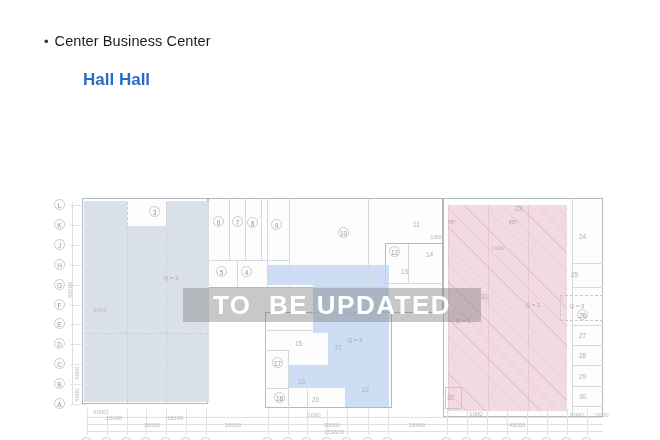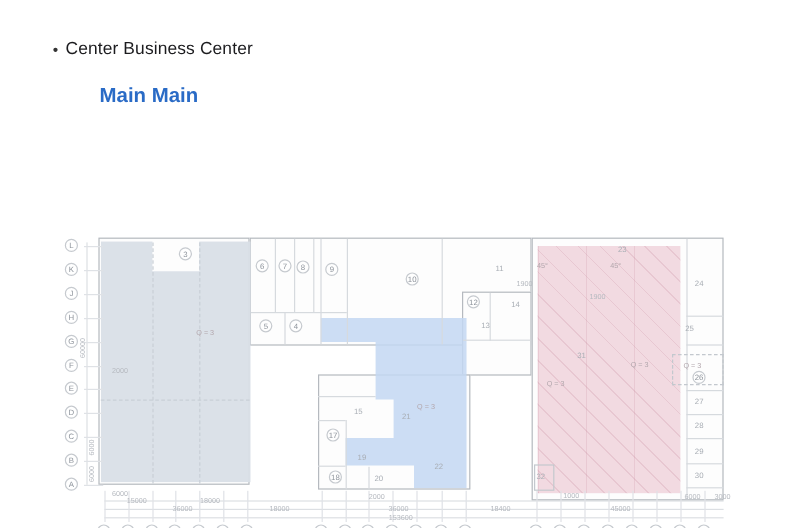--- a/index.html
+++ b/index.html
@@ -46,21 +46,21 @@
 </style>
 </head>
 <body>
 
 <div class="slide">
 
   <div class="header">
     <span class="bullet">•</span>
     <span class="title">Center Business Center</span>
   </div>
-  <div class="subtitle">Main Main</div>
+  <div class="subtitle">Hall Hall</div>
 
   <div class="plan">
 
     <div>
       <div class="dl" style="left:87px;top:322px;width:516px;height:1px"></div>
       <div class="dl" style="left:87px;top:329px;width:516px;height:1px"></div>
       <div class="dl" style="left:87px;top:336px;width:516px;height:1px"></div>
       <div class="dl" style="left:72px;top:107px;width:1px;height:202px"></div>
     </div>
 
@@ -374,15 +374,18 @@
         <div class="dim rot" style="left: 70px; top: 195px;">60000</div>
         <div class="dim rot" style="left: 77px; top: 278px;">6000</div>
         <div class="dim rot" style="left: 77px; top: 300px;">6000</div>
       </div>
 
     <div class="bmark">
       
       
     </div>
 
+    <div class="watermark">
+      <span>TO  BE UPDATED</span>
+    </div>
 
   </div>
 </div>
 
 </body></html>

